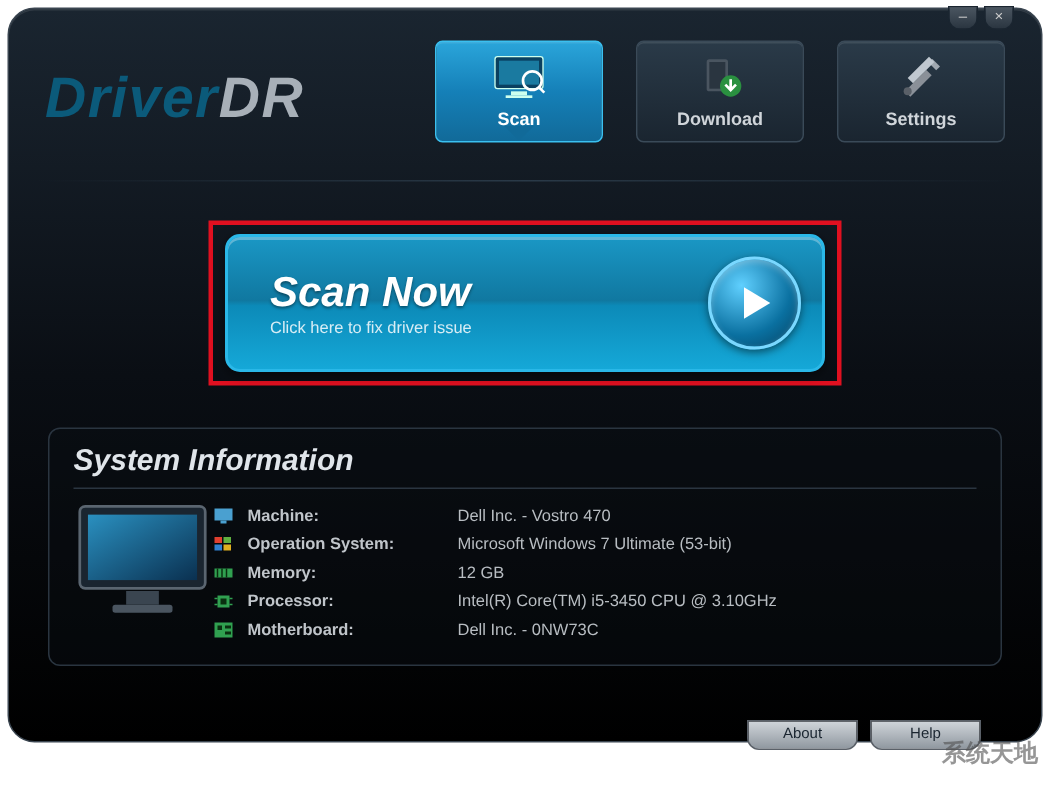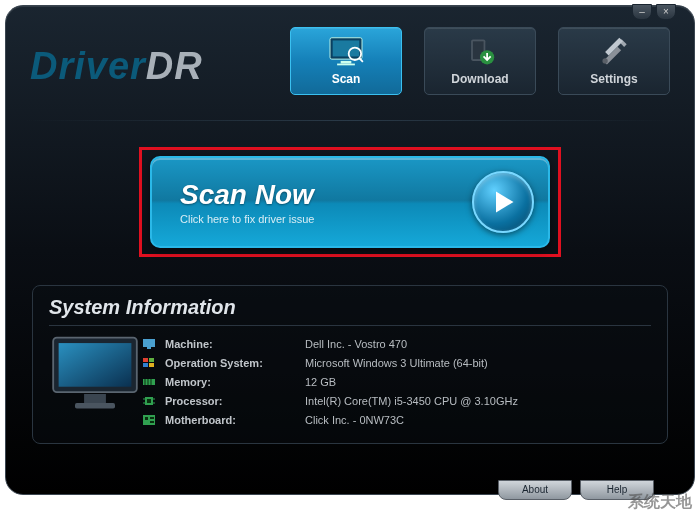--- a/index.html
+++ b/index.html
@@ -134,21 +134,21 @@
           <div class="sysrow">
             <span class="sicon">
                 <svg viewBox="0 0 14 12">
                   <rect x="1" y="1" width="5" height="4" fill="#e04030"></rect>
                   <rect x="7" y="1" width="5" height="4" fill="#60b040"></rect>
                   <rect x="1" y="6" width="5" height="4" fill="#3080d0"></rect>
                   <rect x="7" y="6" width="5" height="4" fill="#e0b020"></rect>
                 </svg>
               </span>
             <span class="label">Operation System:</span>
-            <span class="value">Microsoft Windows 3 Ultimate  (64-bit)</span>
+            <span class="value">Microsoft Windows 7 Ultimate  (53-bit)</span>
           </div>
           <div class="sysrow">
             <span class="sicon">
                 <svg viewBox="0 0 14 12">
                   <rect x="1" y="3" width="12" height="6" fill="#30a050"></rect>
                   <line x1="3" y1="3" x2="3" y2="9" stroke="#0a3010"></line>
                   <line x1="6" y1="3" x2="6" y2="9" stroke="#0a3010"></line>
                   <line x1="9" y1="3" x2="9" y2="9" stroke="#0a3010"></line>
                 </svg>
               </span>
@@ -172,21 +172,21 @@
           <div class="sysrow">
             <span class="sicon">
                 <svg viewBox="0 0 14 12">
                   <rect x="1" y="1" width="12" height="10" fill="#30a050"></rect>
                   <rect x="3" y="3" width="3" height="3" fill="#0a3010"></rect>
                   <rect x="8" y="3" width="4" height="2" fill="#0a3010"></rect>
                   <rect x="8" y="7" width="4" height="2" fill="#0a3010"></rect>
                 </svg>
               </span>
             <span class="label">Motherboard:</span>
-            <span class="value">Click Inc. - 0NW73C</span>
+            <span class="value">Dell Inc. - 0NW73C</span>
           </div>
         </div>
       </div>
     </div>
   </div>
 
   <div class="footer">
     <div class="fbtn">About</div>
     <div class="fbtn">Help</div>
   </div>

